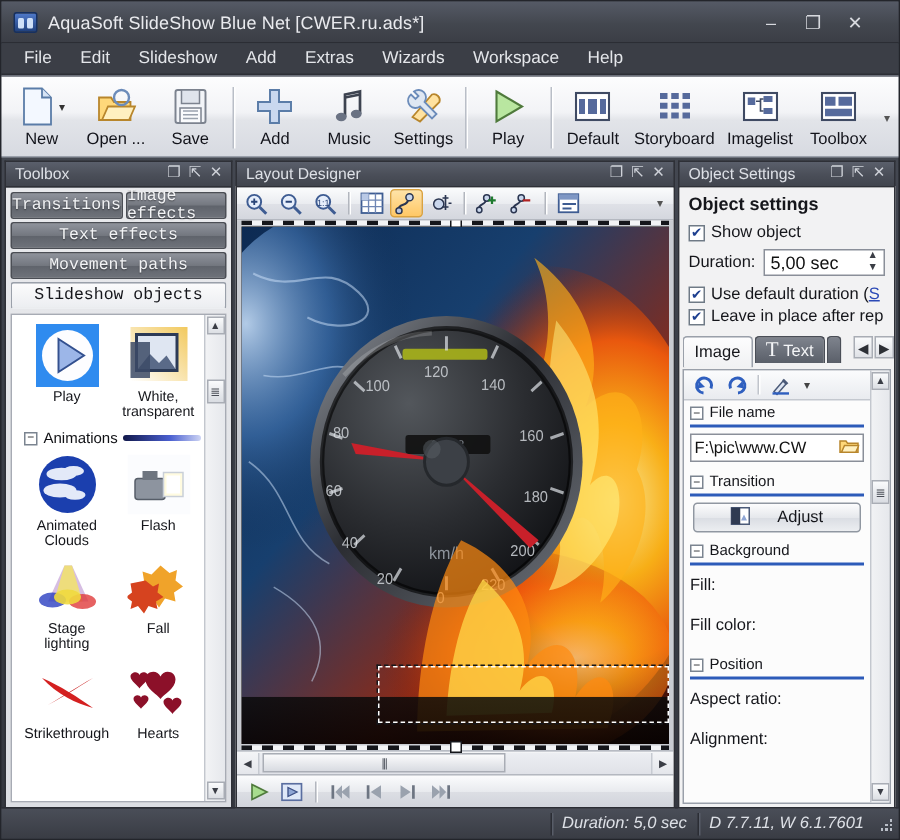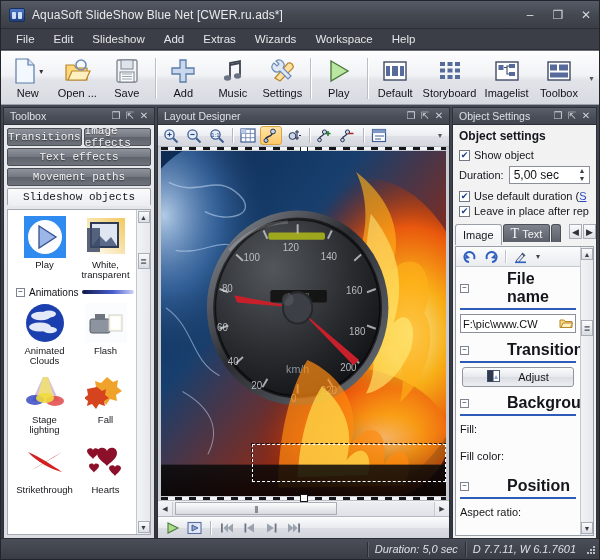--- a/index.html
+++ b/index.html
@@ -14,21 +14,21 @@
   }
   .app {
     position:relative; width:600px; height:560px;
     background:linear-gradient(180deg,#4a4e58 0%,#3c4049 40%,#34373f 100%);
     border:1px solid #23252b;
   }
 
   
   .titlebar {
     height:28px; display:flex; align-items:center;
-    padding:0 0 0 8px;
+    padding:0 16px 0 8px;
     background:linear-gradient(180deg,#555a66 0%,#43474f 55%,#3b3e46 100%);
     border-bottom:1px solid #2b2d34;
   }
   .app-icon {
     width:16px;height:14px;border-radius:2px;
     background:linear-gradient(180deg,#4f79c9,#20407c);
     border:1px solid #17305f;
     position:relative; flex:none; margin-right:7px;
   }
   .app-icon:before, .app-icon:after{
@@ -248,21 +248,21 @@
                background:linear-gradient(180deg,#fbfcfd,#e9ebef);
                border-bottom:1px solid #c4c8cf; }
   .mi { width:20px;height:17px; display:flex;align-items:center;justify-content:center;
         border:1px solid transparent; border-radius:2px; }
   .mi-sep{ width:1px;height:13px;background:#c0c4cb;box-shadow:1px 0 0 #fff;margin:0 2px; }
 
   .sec-head { display:flex; align-items:center; gap:4px; padding:3px 4px 1px; }
   .sec-box { width:9px;height:9px; border:1px solid #7b8490; background:#fff;
              display:flex;align-items:center;justify-content:center;
              font-size:8px; line-height:1; color:#1b1d22; flex:none; }
-  .sec-lab { font-size:16px; font-weight:bold; color:#15161b;margin-left:34px; }
+  .sec-lab { font-size:10px; font-weight:normal; color:#15161b; }
   .sec-rule { height:2px; background:#2d5bb9; margin:1px 4px 4px; }
   .field-row { padding:0 4px 5px; }
   .txtfield { height:19px; background:#fff; border:1px solid #8a8f99;
               display:flex; align-items:center; padding:0 2px; font-size:11px; color:#111; }
   .txtfield .v{ flex:1; overflow:hidden; white-space:nowrap; }
   .adjust-btn {
     margin:3px 6px 4px; height:20px; display:flex; align-items:center; justify-content:center;
     gap:18px; background:linear-gradient(180deg,#fcfcfd,#e6e8ec 50%,#dadde3 51%,#eceef1);
     border:1px solid #9097a1; border-radius:3px; font-size:11px; color:#15161b;
   }

